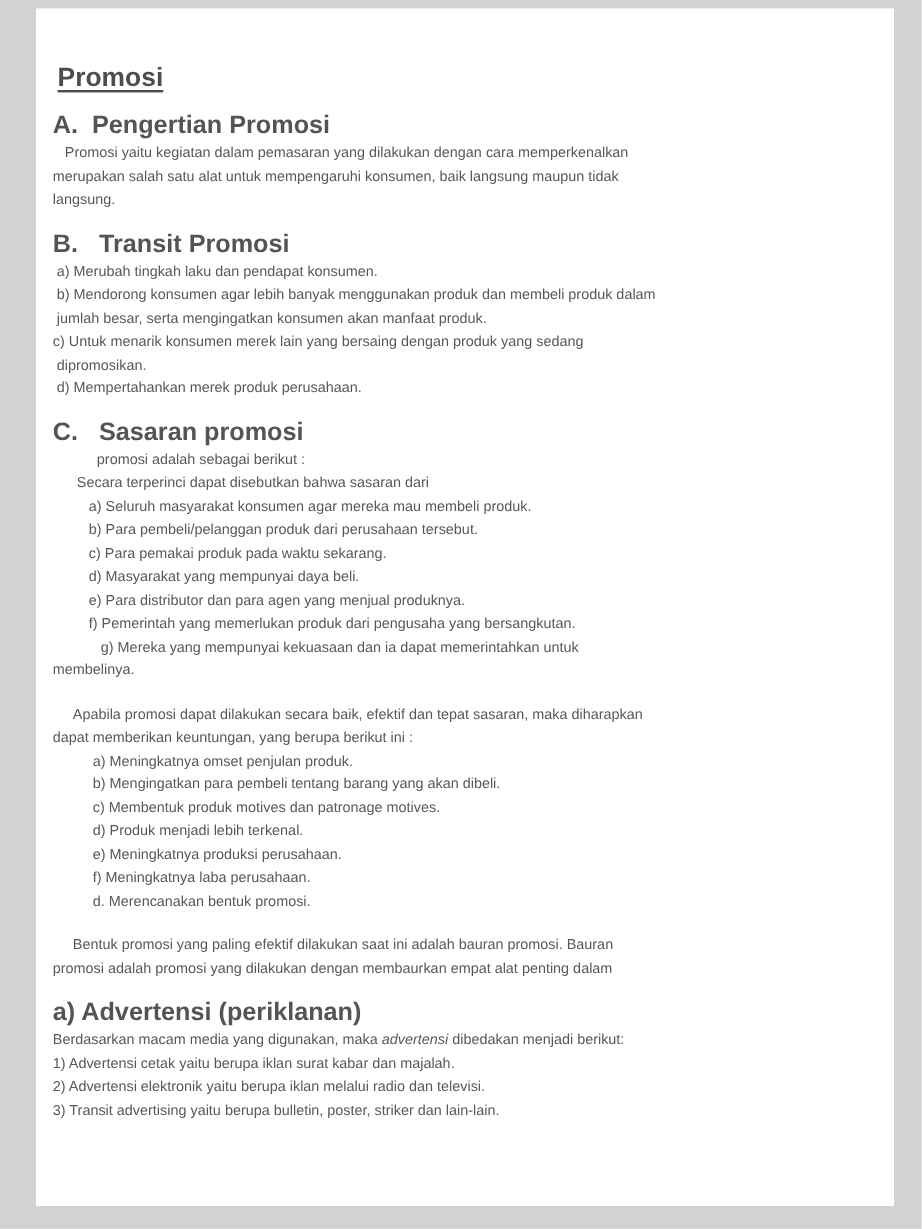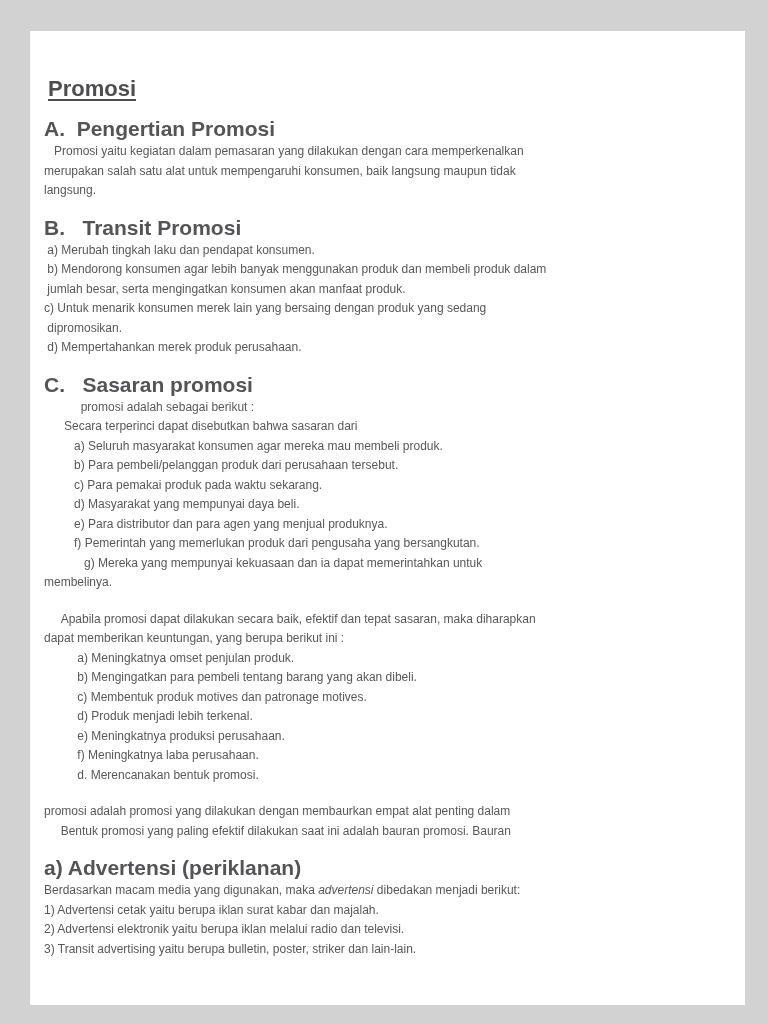--- a/index.html
+++ b/index.html
@@ -17,21 +17,20 @@
   .page {
     position: absolute;
     left: 30px;
     top: 7px;
     right: 23px;
     bottom: 19px;
     background: #ffffff;
     box-sizing: border-box;
     padding: 45px 20px 0 14px;
     color: #58585a;
-    margin-top: 24px;
   }
   .doc-title {
     font-size: 22px;
     font-weight: bold;
     text-decoration: underline;
     text-underline-offset: 3px;
     margin: 0 0 0 4px;
     color: #4d4d50;
     line-height: 26px;
   }
@@ -99,22 +98,22 @@
     <div class="ln">          a) Meningkatnya omset penjulan produk.</div>
     <div class="ln">          b) Mengingatkan para pembeli tentang barang yang akan dibeli.</div>
     <div class="ln">          c) Membentuk produk motives dan patronage motives.</div>
     <div class="ln">          d) Produk menjadi lebih terkenal.</div>
     <div class="ln">          e) Meningkatnya produksi perusahaan.</div>
     <div class="ln">          f) Meningkatnya laba perusahaan.</div>
     <div class="ln">          d. Merencanakan bentuk promosi.</div>
   </section>
 
   <section class="block-gap">
+    <div class="ln">     Bentuk promosi yang paling efektif dilakukan saat ini adalah bauran promosi. Bauran</div>
     <div class="ln">promosi adalah promosi yang dilakukan dengan membaurkan empat alat penting dalam</div>
-    <div class="ln">     Bentuk promosi yang paling efektif dilakukan saat ini adalah bauran promosi. Bauran</div>
   </section>
 
   <section>
     <div class="heading">a) Advertensi (periklanan)</div>
     <div class="ln"><span>Berdasarkan macam media yang digunakan, maka </span><em>advertensi</em><span> dibedakan menjadi berikut:</span></div>
     <div class="ln">1) Advertensi cetak yaitu berupa iklan surat kabar dan majalah.</div>
     <div class="ln">2) Advertensi elektronik yaitu berupa iklan melalui radio dan televisi.</div>
     <div class="ln">3) Transit advertising yaitu berupa bulletin, poster, striker dan lain-lain.</div>
   </section>
 

